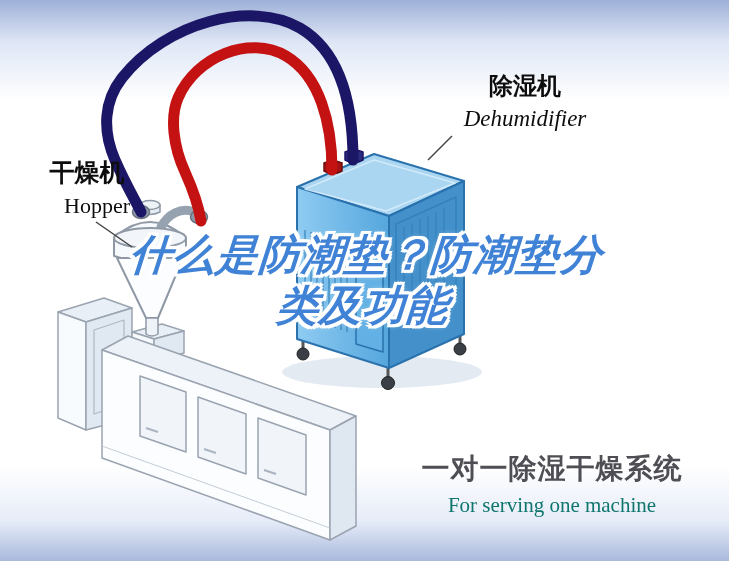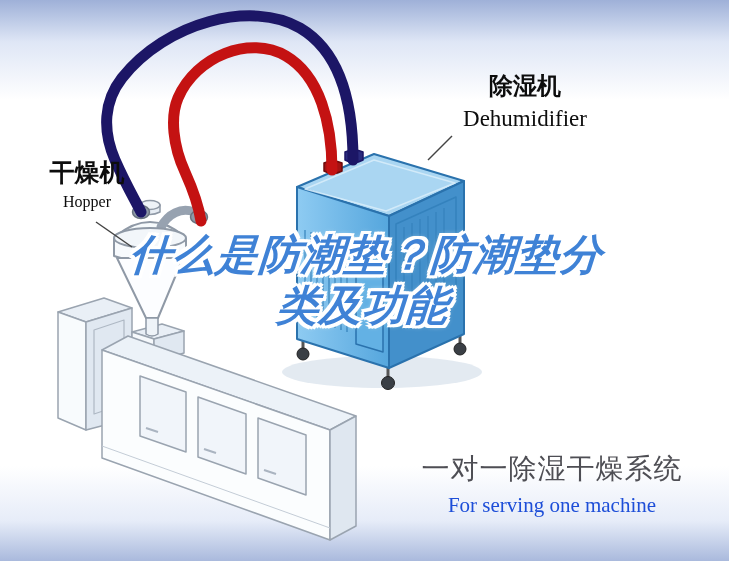--- a/index.html
+++ b/index.html
@@ -28,27 +28,27 @@
       -3px -3px 0 #fff, 0 -3px 0 #fff, 3px -3px 0 #fff,
       -3px 0 0 #fff, 3px 0 0 #fff,
       -3px 3px 0 #fff, 0 3px 0 #fff, 3px 3px 0 #fff,
       0 0 6px #fff;
   }
   .label-block{color:#0d0d0d;text-align:center;}
   .label-block .cn{font-weight:700;}
   .serif{font-family:"Liberation Serif","DejaVu Serif",serif;}
   .dryer-label{left:44px;top:156px;width:86px;}
   .dryer-label .cn{font-size:25px;}
-  .dryer-label .en{font-size:16px;margin-top:4px;}
+  .dryer-label .en{font-size:22px;margin-top:4px;text-align:right;}
   .dehum-label{left:452px;top:70px;width:146px;}
   .dehum-label .cn{font-size:24px;}
-  .dehum-label .en{font-size:23px;margin-top:4px;}
+  .dehum-label .en{font-size:23px;margin-top:4px;font-style:italic;}
   .caption{left:404px;top:450px;width:296px;text-align:center;}
-  .caption .cn{font-size:28px;font-weight:400;letter-spacing:1px;color:#4e4e54;}
-  .caption .en{font-size:21px;color:#1d4ed8;margin-top:5px;}
+  .caption .cn{font-size:28px;font-weight:700;letter-spacing:1px;color:#4e4e54;}
+  .caption .en{font-size:21px;color:#0f766e;margin-top:5px;}
 </style>
 </head>
 <body>
 
 <div class="stage">
   <div class="bg"></div>
 
   <svg class="illustration" viewBox="0 0 729 561">
     <defs>
       <linearGradient id="gFront" x1="0" y1="0" x2="1" y2="0">

